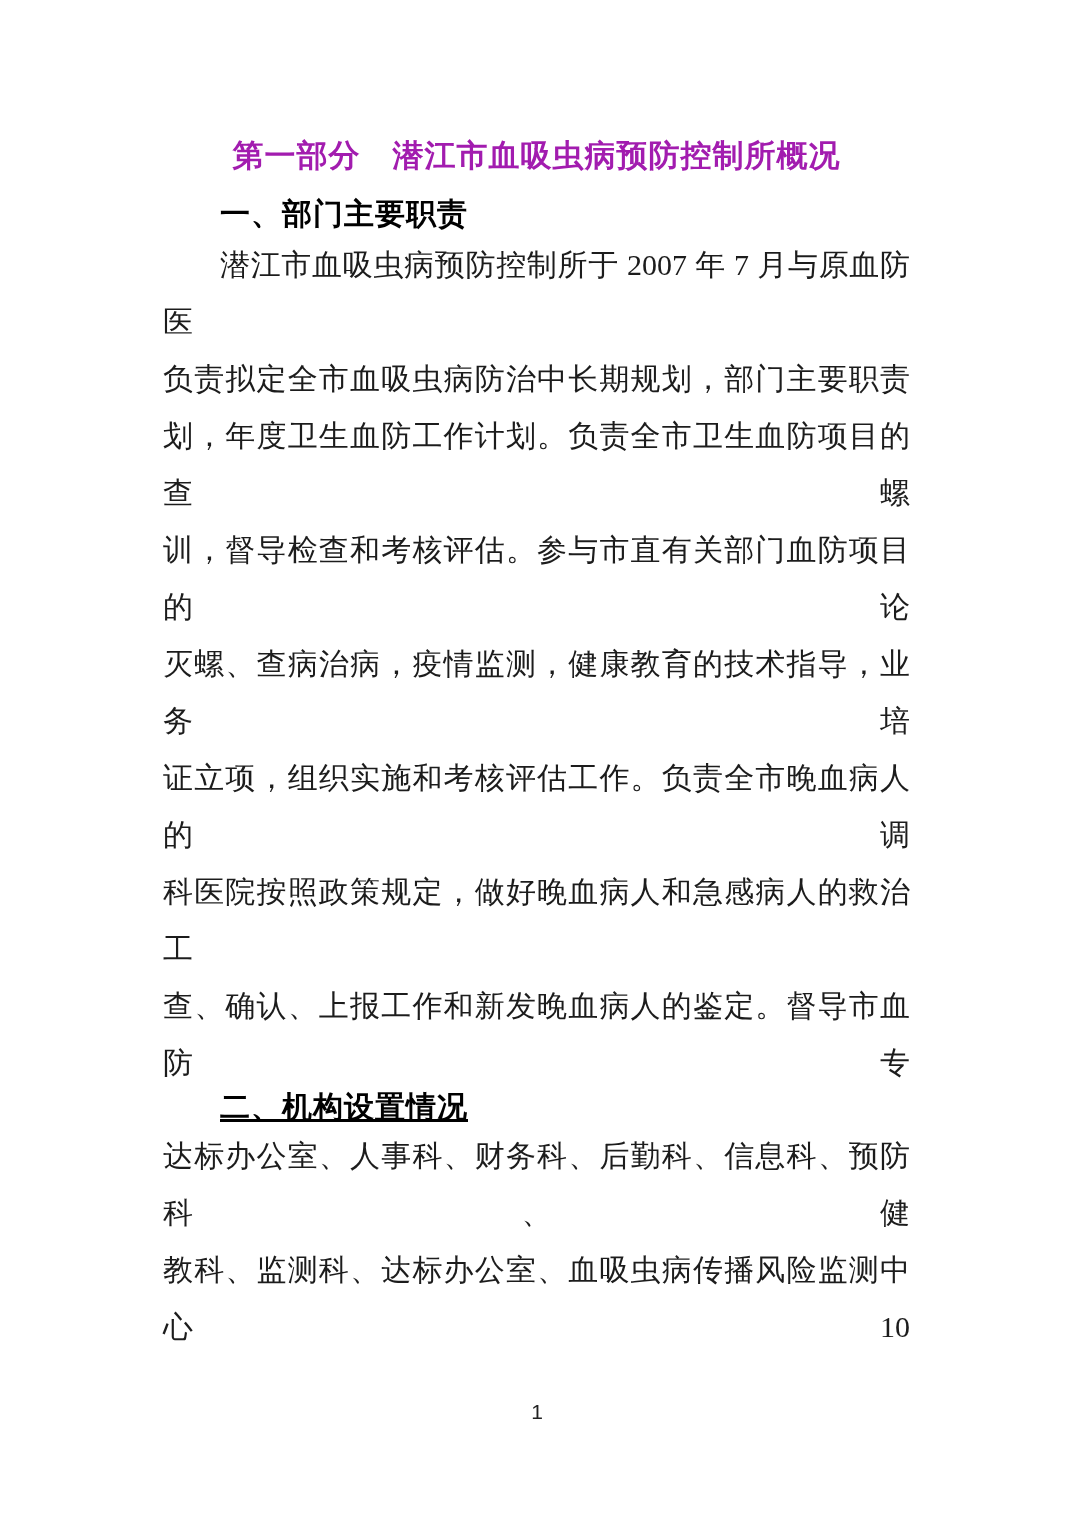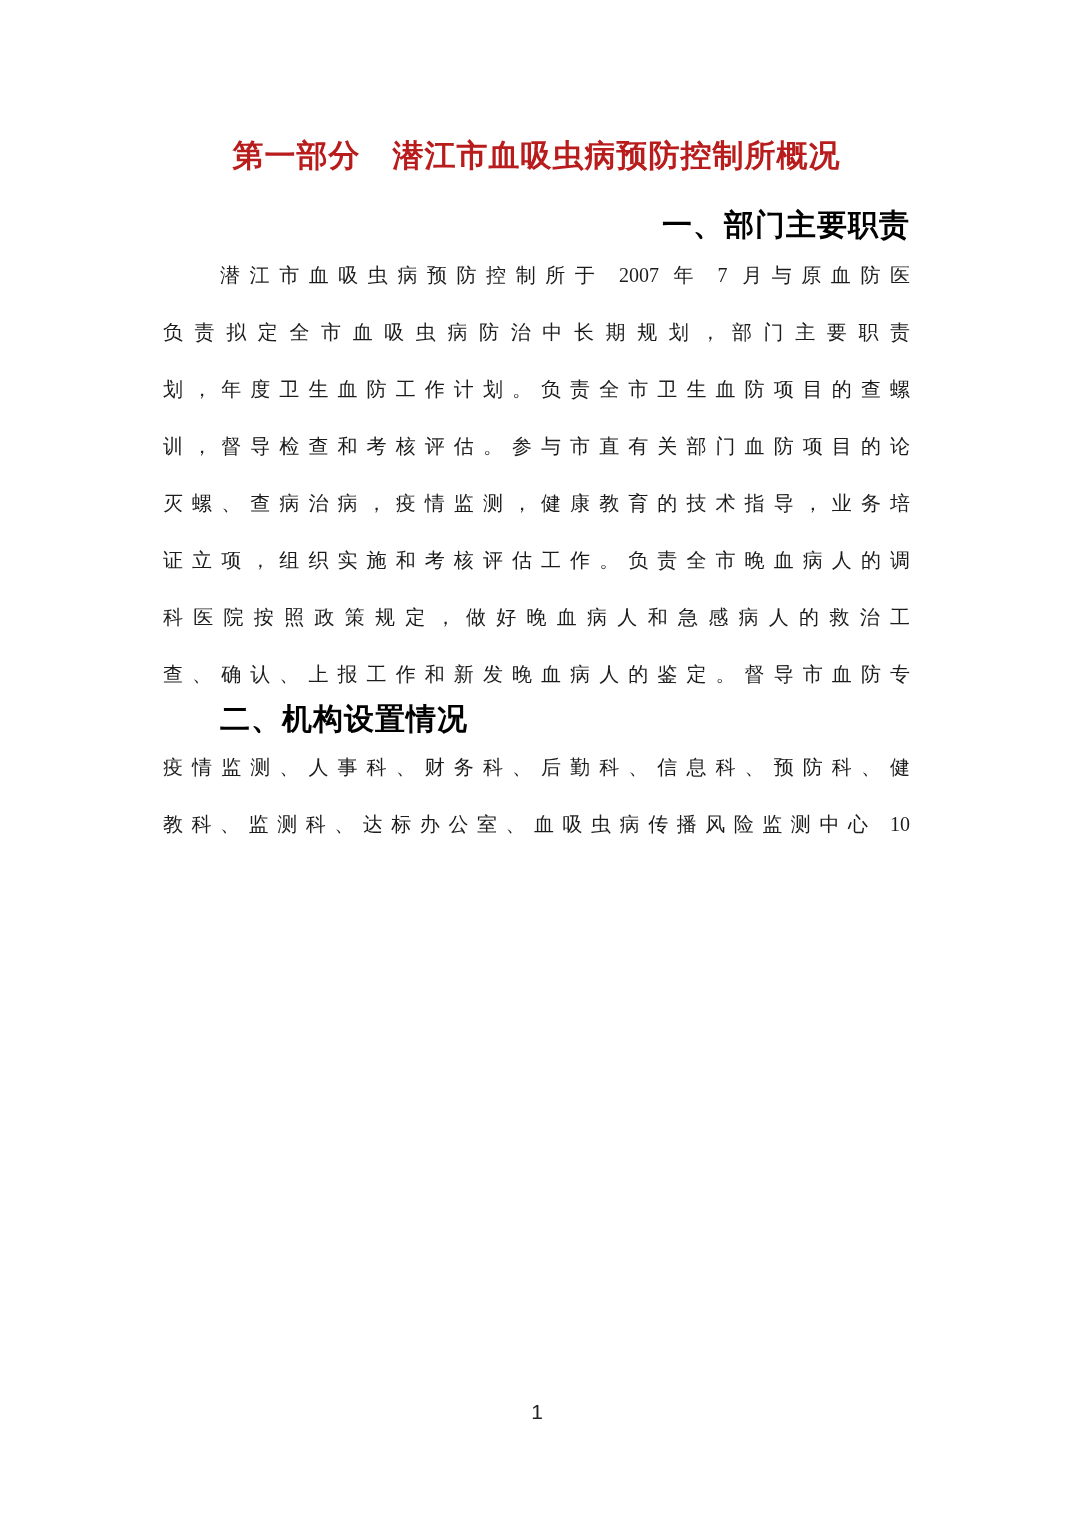--- a/index.html
+++ b/index.html
@@ -21,47 +21,47 @@
     top: 0;
     width: 747px;
   }
   .doc-title {
     margin: 132px 0 0 0;
     font-family: "Liberation Sans", sans-serif;
     font-weight: bold;
     font-size: 31px;
     line-height: 48px;
     text-align: center;
-    color: #b91c1c;
+    color: #a21caf;
     letter-spacing: 1px;
     white-space: nowrap;
   }
   .section-heading {
     font-family: "Liberation Sans", sans-serif;
     font-weight: bold;
     font-size: 30px;
     color: #000000;
     text-indent: 57px;
     letter-spacing: 1px;
   }
   .section-heading.first {
     line-height: 44px;
-    margin: 23px 0 0 0;
-    text-align: right;
+    margin: 12px 0 0 0;
   }
   .section-heading.second {
     line-height: 40px;
     margin: -4px 0 0 0;
+    text-decoration: underline;
   }
   .para {
     margin: 0;
   }
   .line {
     display: block;
-    font-size: 20px;
+    font-size: 30px;
     line-height: 57px;
     color: #1c1c1c;
     text-align: justify;
     text-align-last: justify;
   }
   .line.indent {
     text-indent: 57px;
   }
   .line.last {
     text-align-last: left;
@@ -95,21 +95,21 @@
       <span class="line">灭螺、查病治病，疫情监测，健康教育的技术指导，业务培</span>
       <span class="line">证立项，组织实施和考核评估工作。负责全市晚血病人的调</span>
       <span class="line">科医院按照政策规定，做好晚血病人和急感病人的救治工</span>
       <span class="line">查、确认、上报工作和新发晚血病人的鉴定。督导市血防专</span>
     </div>
   </section>
 
   <section>
     <h2 class="section-heading second">二、机构设置情况</h2>
     <div class="para">
-      <span class="line">疫情监测、人事科、财务科、后勤科、信息科、预防科、健</span>
+      <span class="line">达标办公室、人事科、财务科、后勤科、信息科、预防科、健</span>
       <span class="line">教科、监测科、达标办公室、血吸虫病传播风险监测中心 10</span>
 
     </div>
   </section>
 
 </div>
 
 <div class="page-number">1</div>
 
 </body></html>

